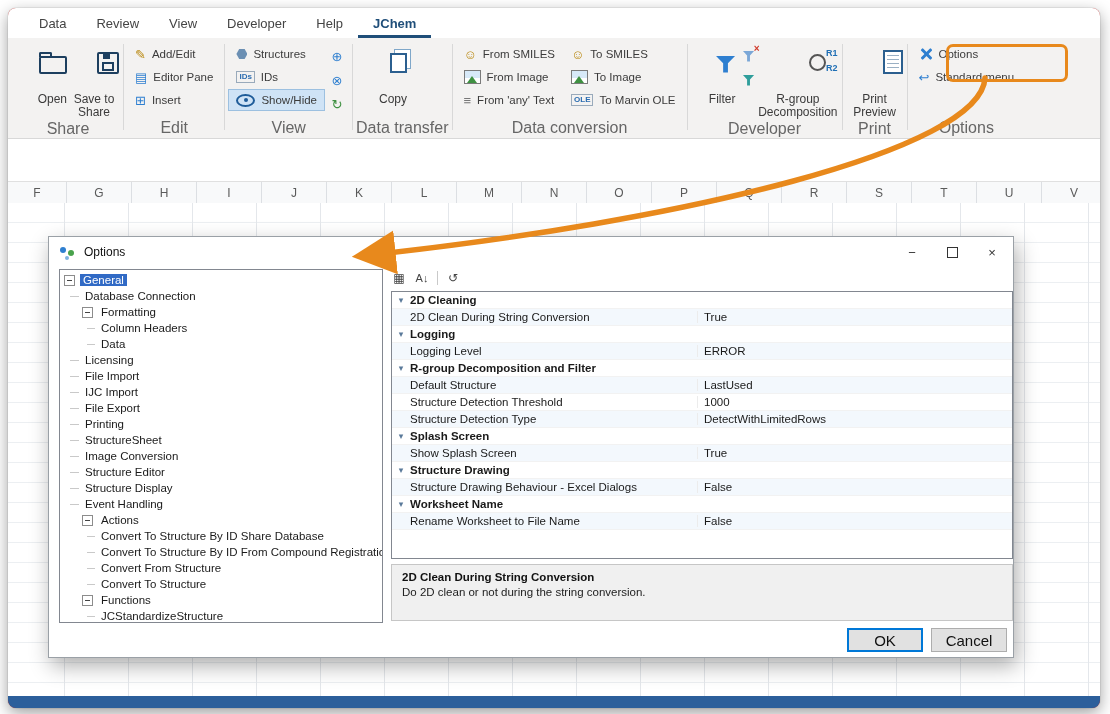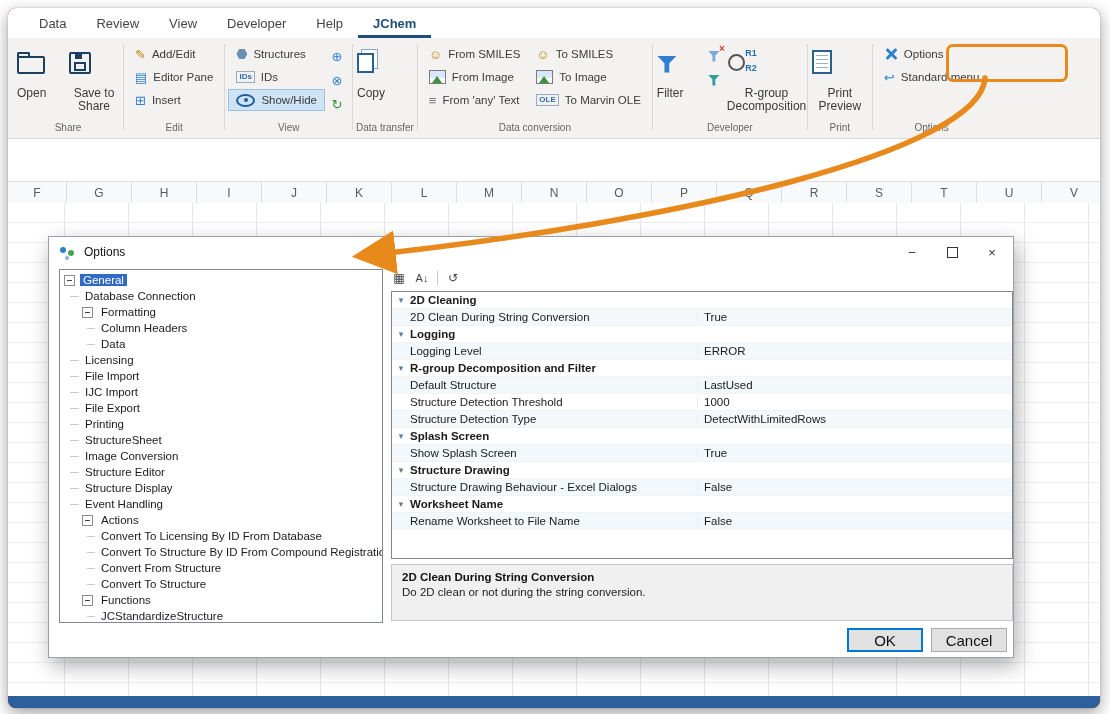--- a/index.html
+++ b/index.html
@@ -19,24 +19,24 @@
   
   .tabbar{height:30px;background:#fff;display:flex;align-items:flex-end;padding-left:16px;}
   .tab{font-size:13px;color:#444;padding:6px 15px 7px;white-space:nowrap;}
   .tab.active{color:#1f4e79;font-weight:bold;box-shadow:inset 0 -3px 0 #1f4e79;}
 
   
   .ribbon{position:relative;height:100px;background:#f3f2f1;border-bottom:1px solid #d8d8d8;
     display:flex;align-items:stretch;padding:0 4px 0 8px;}
   .rgroup{display:flex;flex-direction:column;}
   .rgroup-content{flex:1;display:flex;align-items:flex-start;padding-top:5px;}
-  .rgroup-label{height:17px;font-size:10px;color:#666;text-align:center;line-height:14px;}
+  .rgroup-label{height:17px;font-size:16px;color:#666;text-align:center;line-height:14px;}
   .gsep{width:1px;background:#d8d8d8;margin:6px 3px 8px;}
 
-  .bigbtn{width:52px;min-height:74px;display:flex;flex-direction:column;align-items:flex-start;gap:11px;padding:3px 1px;}
+  .bigbtn{width:52px;min-height:74px;display:flex;flex-direction:column;align-items:flex-end;gap:17px;padding:3px 1px;}
   .biglabel{font-size:12px;color:#3b3b3b;text-align:center;line-height:13px;}
   .iconbox{height:30px;display:flex;align-items:center;justify-content:center;}
 
   .btncol{display:flex;flex-direction:column;gap:1px;}
   .smallbtn{display:flex;align-items:center;gap:6px;height:22px;padding:0 7px;font-size:11.5px;color:#3b3b3b;white-space:nowrap;border:1px solid transparent;}
   .smallbtn.pressed{background:#cfe3f6;border:1px solid #9cc0e0;}
   .minicol{display:flex;flex-direction:column;gap:4px;padding:3px 2px 0 2px;}
   .minibtn{width:20px;height:20px;display:flex;align-items:center;justify-content:center;position:relative;}
   .glyph{font-size:13px;line-height:1;}
   .b{color:#2e7fd0;} .gold{color:#b8860b;} .grn{color:#3f9142;} .gry{color:#777;}
@@ -433,21 +433,21 @@
         <div class="titem lvl1">
 
           <span class="tlabel">Event Handling</span>
         </div>
         <div class="titem lvl1 hasbox">
           <span class="tbox"></span>
           <span class="tlabel">Actions</span>
         </div>
         <div class="titem lvl2">
 
-          <span class="tlabel">Convert To Licensing By ID From Database</span>
+          <span class="tlabel">Convert To Structure By ID Share Database</span>
         </div>
         <div class="titem lvl2">
 
           <span class="tlabel">Convert To Structure By ID From Compound Registration</span>
         </div>
         <div class="titem lvl2">
 
           <span class="tlabel">Convert From Structure</span>
         </div>
         <div class="titem lvl2">

